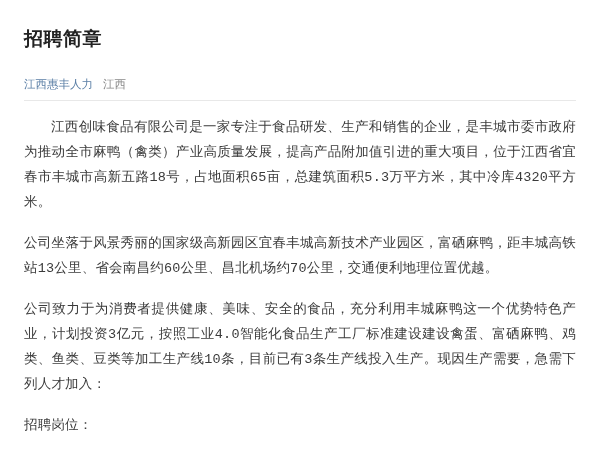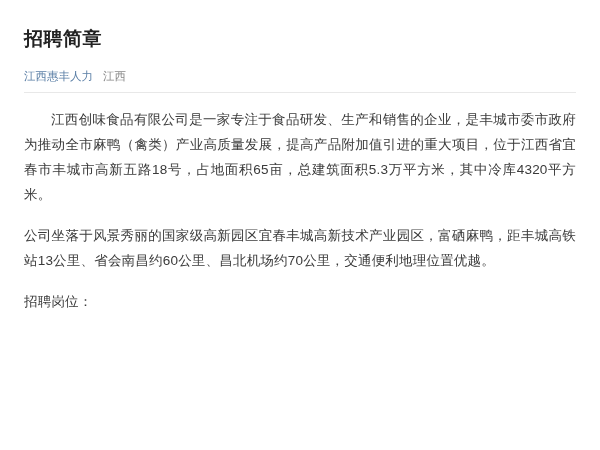--- a/index.html
+++ b/index.html
@@ -20,21 +20,21 @@
     box-sizing: border-box;
     padding: 26px 24px 0 24px;
     background: #ffffff;
   }
   .article-title {
     font-size: 19px;
     font-weight: bold;
     color: #222222;
     letter-spacing: 0.5px;
     line-height: 26px;
-    margin: 0 0 16px 0;
+    margin: 0 0 24px 0;
   }
   .meta-row {
     display: flex;
     align-items: center;
     gap: 10px;
     margin-bottom: 6px;
     font-size: 11.5px;
     line-height: 16px;
   }
   .meta-source {
@@ -52,20 +52,21 @@
     margin: 8px 0 14px 0;
   }
   .para {
     font-size: 13.5px;
     color: #3a3a3a;
     line-height: 25px;
     margin: 0 0 16px 0;
     text-align: justify;
     text-justify: inter-ideograph;
     letter-spacing: 0.2px;
+    font-family: Liberation Mono, monospace;
   }
   .para.indent {
     text-indent: 2em;
   }
   .para.last {
     margin-bottom: 8px;
   }
 </style>
 </head>
 <body>
@@ -78,16 +79,17 @@
     <span class="meta-source">江西惠丰人力</span>
     <span class="meta-region">江西</span>
   </div>
 
   <div class="divider"></div>
 
   <p class="para indent">江西创味食品有限公司是一家专注于食品研发、生产和销售的企业，是丰城市委市政府为推动全市麻鸭（禽类）产业高质量发展，提高产品附加值引进的重大项目，位于江西省宜春市丰城市高新五路18号，占地面积65亩，总建筑面积5.3万平方米，其中冷库4320平方米。</p>
 
   <p class="para">公司坐落于风景秀丽的国家级高新园区宜春丰城高新技术产业园区，富硒麻鸭，距丰城高铁站13公里、省会南昌约60公里、昌北机场约70公里，交通便利地理位置优越。</p>
 
+  <p class="para">公司致力于为消费者提供健康、美味、安全的食品，充分利用丰城麻鸭这一个优势特色产业，计划投资3亿元，按照工业4.0智能化食品生产工厂标准建设建设禽蛋、富硒麻鸭、鸡类、鱼类、豆类等加工生产线10条，目前已有3条生产线投入生产。现因生产需要，急需下列人才加入：</p>
 
   <p class="para last">招聘岗位：</p>
 
 </div>
 
 </body></html>

